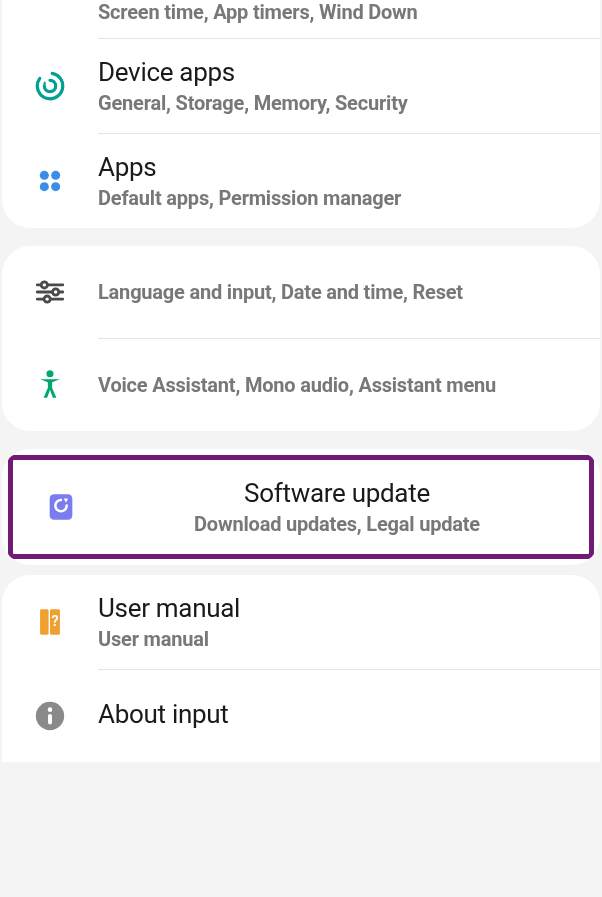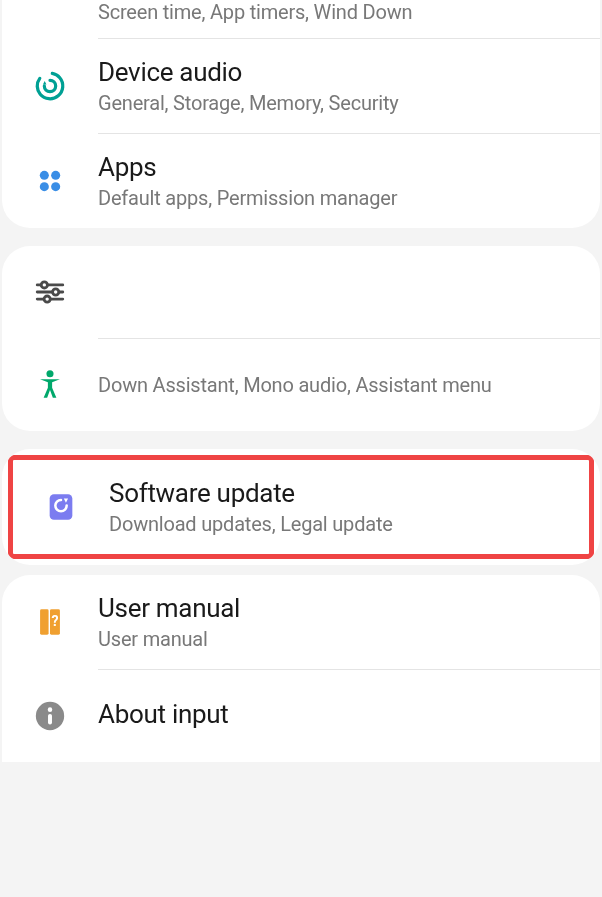--- a/index.html
+++ b/index.html
@@ -20,22 +20,23 @@
       margin: 0 2px;
       overflow: hidden;
     }
     .card + .card {
       margin-top: 18px;
     }
     .card.highlight {
       padding: 6px;
     }
     .highlight-border {
-      border: 5px solid #ef4444;
+      border: 5px solid #701a75;
       border-radius: 6px;
+      text-align: center;
     }
     .settings-item {
       display: flex;
       align-items: center;
       padding: 18px 24px 18px 18px;
       min-height: 92px;
     }
     .settings-item.short {
       padding-top: 0;
       padding-bottom: 14px;
@@ -56,20 +57,21 @@
       font-size: 26px;
       font-weight: 400;
       color: #1a1a1a;
       margin-bottom: 4px;
       letter-spacing: -0.3px;
     }
     .item-subtitle {
       font-size: 20px;
       color: #787878;
       letter-spacing: -0.2px;
+      font-weight: bold;
     }
     .divider {
       height: 1px;
       background: #e4e4e4;
       margin-left: 96px;
     }
     
     .icon-wrap svg {
       width: 34px;
       height: 34px;
@@ -88,21 +90,21 @@
   <div class="divider"></div>
   <div class="settings-item">
     <div class="icon-wrap">
       <svg viewBox="0 0 24 24">
           <circle cx="12" cy="12" r="9" fill="none" stroke="#00a094" stroke-width="2.3" stroke-dasharray="40 10" stroke-linecap="round" transform="rotate(-40 12 12)"></circle>
           <path d="M12 8 A4 4 0 1 1 8 12" fill="none" stroke="#00a094" stroke-width="2.3" stroke-linecap="round"></path>
           <polygon points="7,11 9.5,11 8.25,8.5" fill="#00a094"></polygon>
         </svg>
     </div>
     <div class="text-wrap">
-      <div class="item-title">Device audio</div>
+      <div class="item-title">Device apps</div>
       <div class="item-subtitle">General, Storage, Memory, Security</div>
     </div>
   </div>
   <div class="divider"></div>
   <div class="settings-item">
     <div class="icon-wrap">
       <svg viewBox="0 0 24 24">
           <circle cx="8" cy="8" r="3.2" fill="#3a8ee6"></circle>
           <circle cx="16" cy="8" r="3.2" fill="#3a8ee6"></circle>
           <circle cx="8" cy="16" r="3.2" fill="#3a8ee6"></circle>
@@ -122,32 +124,33 @@
       <svg viewBox="0 0 24 24" stroke="#4a4a4a" stroke-width="2" stroke-linecap="round">
           <line x1="3" y1="7" x2="21" y2="7"></line>
           <circle cx="8" cy="7" r="2.2" fill="#fff"></circle>
           <line x1="3" y1="12" x2="21" y2="12"></line>
           <circle cx="16" cy="12" r="2.2" fill="#fff"></circle>
           <line x1="3" y1="17" x2="21" y2="17"></line>
           <circle cx="10" cy="17" r="2.2" fill="#fff"></circle>
         </svg>
     </div>
     <div class="text-wrap">
+      <div class="item-subtitle">Language and input, Date and time, Reset</div>
     </div>
   </div>
   <div class="divider"></div>
   <div class="settings-item">
     <div class="icon-wrap">
       <svg viewBox="0 0 24 24" fill="#00a86b">
           <circle cx="12" cy="4" r="2.5"></circle>
           <path d="M5 8 L19 8 L13.5 10 L13.5 14 L16.5 21 L14 21 L12 15.5 L10 21 L7.5 21 L10.5 14 L10.5 10 Z"></path>
         </svg>
     </div>
     <div class="text-wrap">
-      <div class="item-subtitle">Down Assistant, Mono audio, Assistant menu</div>
+      <div class="item-subtitle">Voice Assistant, Mono audio, Assistant menu</div>
     </div>
   </div>
 </div>
 
 <div class="card highlight">
   <div class="highlight-border">
     <div class="settings-item">
       <div class="icon-wrap">
         <svg viewBox="0 0 24 24">
             <rect x="4" y="3" width="16" height="18" rx="3" fill="#7b7cf0"></rect>

